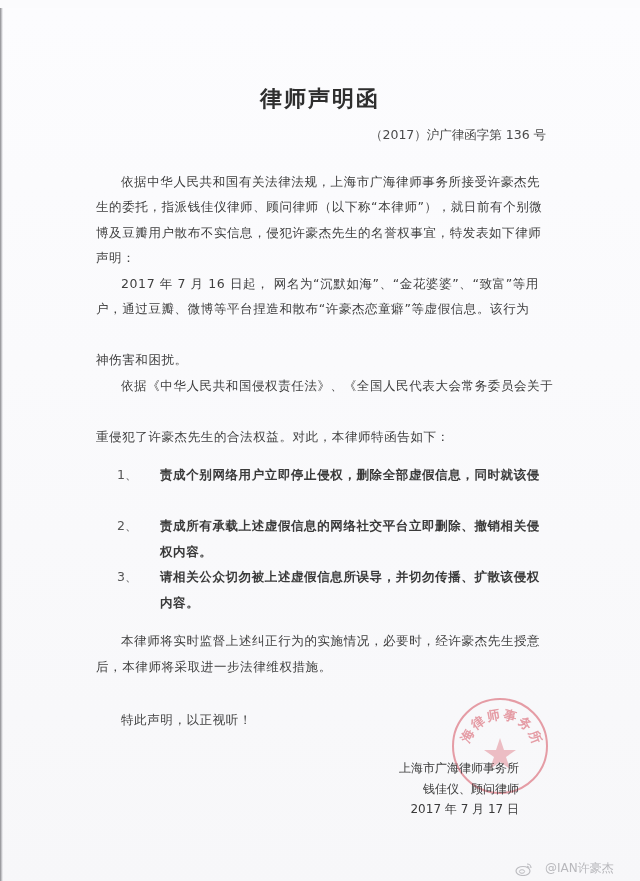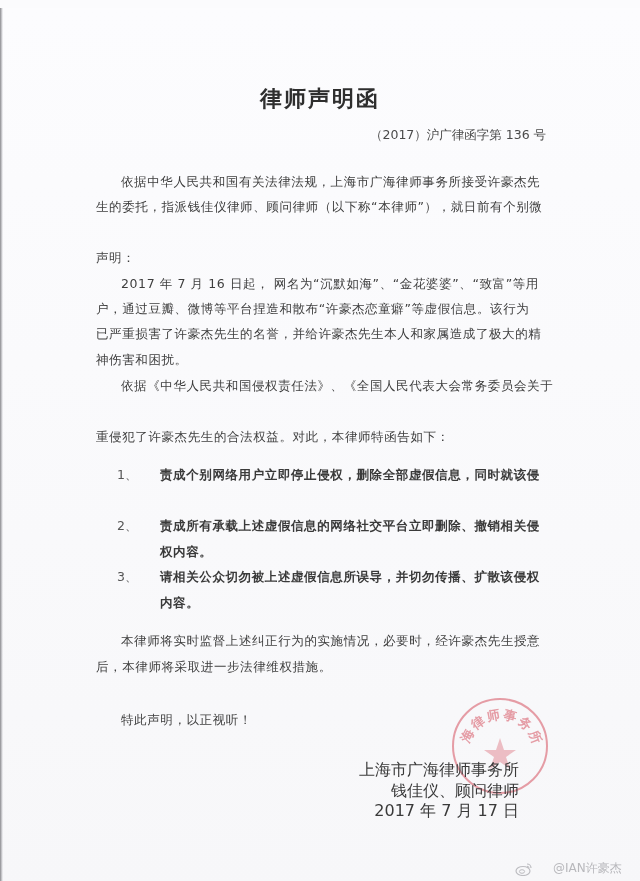--- a/index.html
+++ b/index.html
@@ -38,51 +38,51 @@
     }
     .indent { left: 121px; }
     .item-num {
       position: absolute; left: 117px; font-size: 12.5px; color: #555;
     }
     .item-text {
       position: absolute; left: 160px; font-size: 12.5px; font-weight: bold;
       color: #3a3a3a; white-space: nowrap; letter-spacing: 0.6px;
     }
     .sig {
-      position: absolute; font-size: 16px; color: #3a3a3a; white-space: nowrap;
+      position: absolute; font-size: 12px; color: #3a3a3a; white-space: nowrap;
       text-align: center; right: 121px;
     }
     .seal {
       position: absolute; left: 452px; top: 690px; width: 96px; height: 96px;
       border-radius: 50%; border: 2px solid rgba(214, 80, 95, 0.55);
       box-sizing: border-box;
     }
     .seal svg { position: absolute; left: 0; top: 0; }
     .watermark {
       position: absolute; left: 515px; top: 852px; font-size: 12px;
-      color: #b8b8bc; white-space: nowrap; display: flex; align-items: center; gap: 20px;
+      color: #b8b8bc; white-space: nowrap; display: flex; align-items: center; gap: 12px;
     }
     .wb-icon { width: 18px; height: 14px; }
   </style>
 </head>
 <body>
 
 <div class="page">
   <div class="left-edge"></div>
 
   <div class="title">律师声明函</div>
   <div class="ref">（2017）沪广律函字第 136 号</div>
 
   <div class="line indent" style="top:166px">依据中华人民共和国有关法律法规，上海市广海律师事务所接受许豪杰先</div>
   <div class="line" style="top:191px">生的委托，指派钱佳仪律师、顾问律师（以下称“本律师”），就日前有个别微</div>
+  <div class="line" style="top:217px">博及豆瓣用户散布不实信息，侵犯许豪杰先生的名誉权事宜，特发表如下律师</div>
   <div class="line" style="top:242px">声明：</div>
 
   <div class="line indent" style="top:268px">2017 年 7 月 16 日起， 网名为“沉默如海”、“金花婆婆”、“致富”等用</div>
   <div class="line" style="top:293px">户，通过豆瓣、微博等平台捏造和散布“许豪杰恋童癖”等虚假信息。该行为</div>
-  <div class="line" style="top:318px">已严重损害了许豪杰先生的名誉，并给许豪杰先生本人和家属造成了极大的精</div>
   <div class="line" style="top:344px">神伤害和困扰。</div>
 
   <div class="line indent" style="top:370px">依据《中华人民共和国侵权责任法》、《全国人民代表大会常务委员会关于</div>
   <div class="line" style="top:421px">重侵犯了许豪杰先生的合法权益。对此，本律师特函告如下：</div>
 
   <div class="item-num" style="top:459px">1、</div>
   <div class="item-text" style="top:459px">责成个别网络用户立即停止侵权，删除全部虚假信息，同时就该侵</div>
 
   <div class="item-num" style="top:510px">2、</div>
   <div class="item-text" style="top:510px">责成所有承载上述虚假信息的网络社交平台立即删除、撤销相关侵</div>

